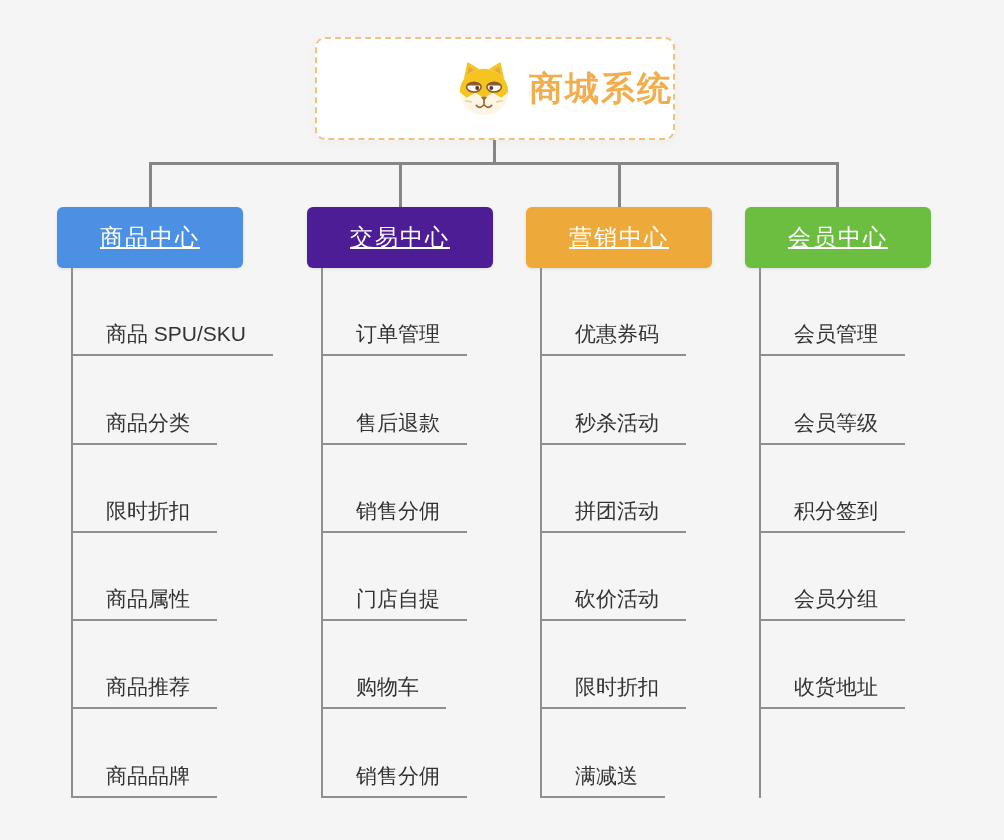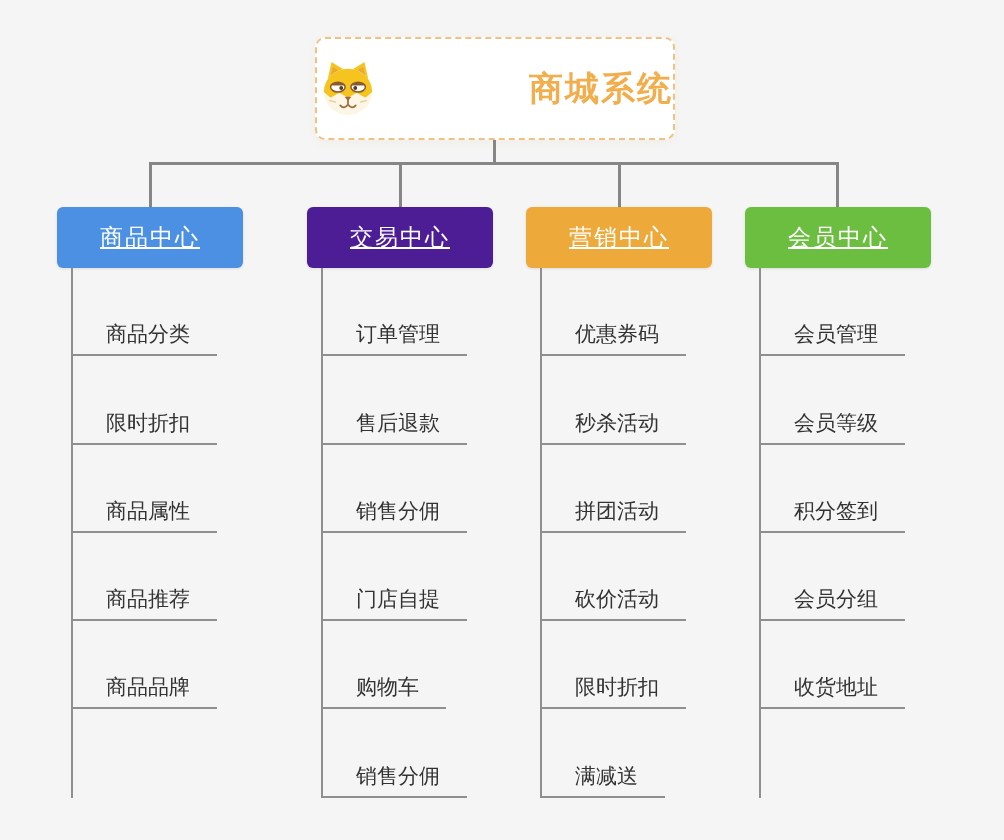--- a/index.html
+++ b/index.html
@@ -5,21 +5,21 @@
   * { margin:0; padding:0; box-sizing:border-box; }
   html,body { width:1004px; height:840px; }
   body { font-family:"Liberation Sans", sans-serif; background:#f5f5f5; overflow:hidden; }
 
   .canvas { position:relative; width:1004px; height:840px; background:#f5f5f5; }
 
   
   .root-node {
     position:absolute; left:315px; top:37px; width:360px; height:103px;
     background:#ffffff; border:2px dashed #f0c183; border-radius:10px;
-    display:flex; align-items:center; justify-content:space-between; gap:14px;
+    display:flex; align-items:center; justify-content:flex-end; gap:14px;
     box-shadow:0 2px 8px rgba(180,140,60,0.08);
   }
   .root-title {
     font-size:34px; font-weight:600; letter-spacing:2px; color:#f2ad4d;
     white-space:nowrap;
   }
   .dog-icon { width:62px; height:58px; flex:0 0 auto; }
 
   
   .connector { position:absolute; background:#868686; }
@@ -87,20 +87,23 @@
   <div class="connector drop drop-2"></div>
   <div class="connector drop drop-3"></div>
   <div class="connector drop drop-4"></div>
 
   <div id="columns">
       <div class="column" style="left: 57px;">
     <div class="branch-box" style="background: rgb(75, 144, 226);">
       <span class="branch-label">商品中心</span>
     </div>
     <div class="items">
+          <div class="item">
+    <span class="item-label">商品 SPU/SKU</span>
+  </div>
           <div class="item">
     <span class="item-label">商品分类</span>
   </div>
           <div class="item">
     <span class="item-label">限时折扣</span>
   </div>
           <div class="item">
     <span class="item-label">商品属性</span>
   </div>
           <div class="item">

